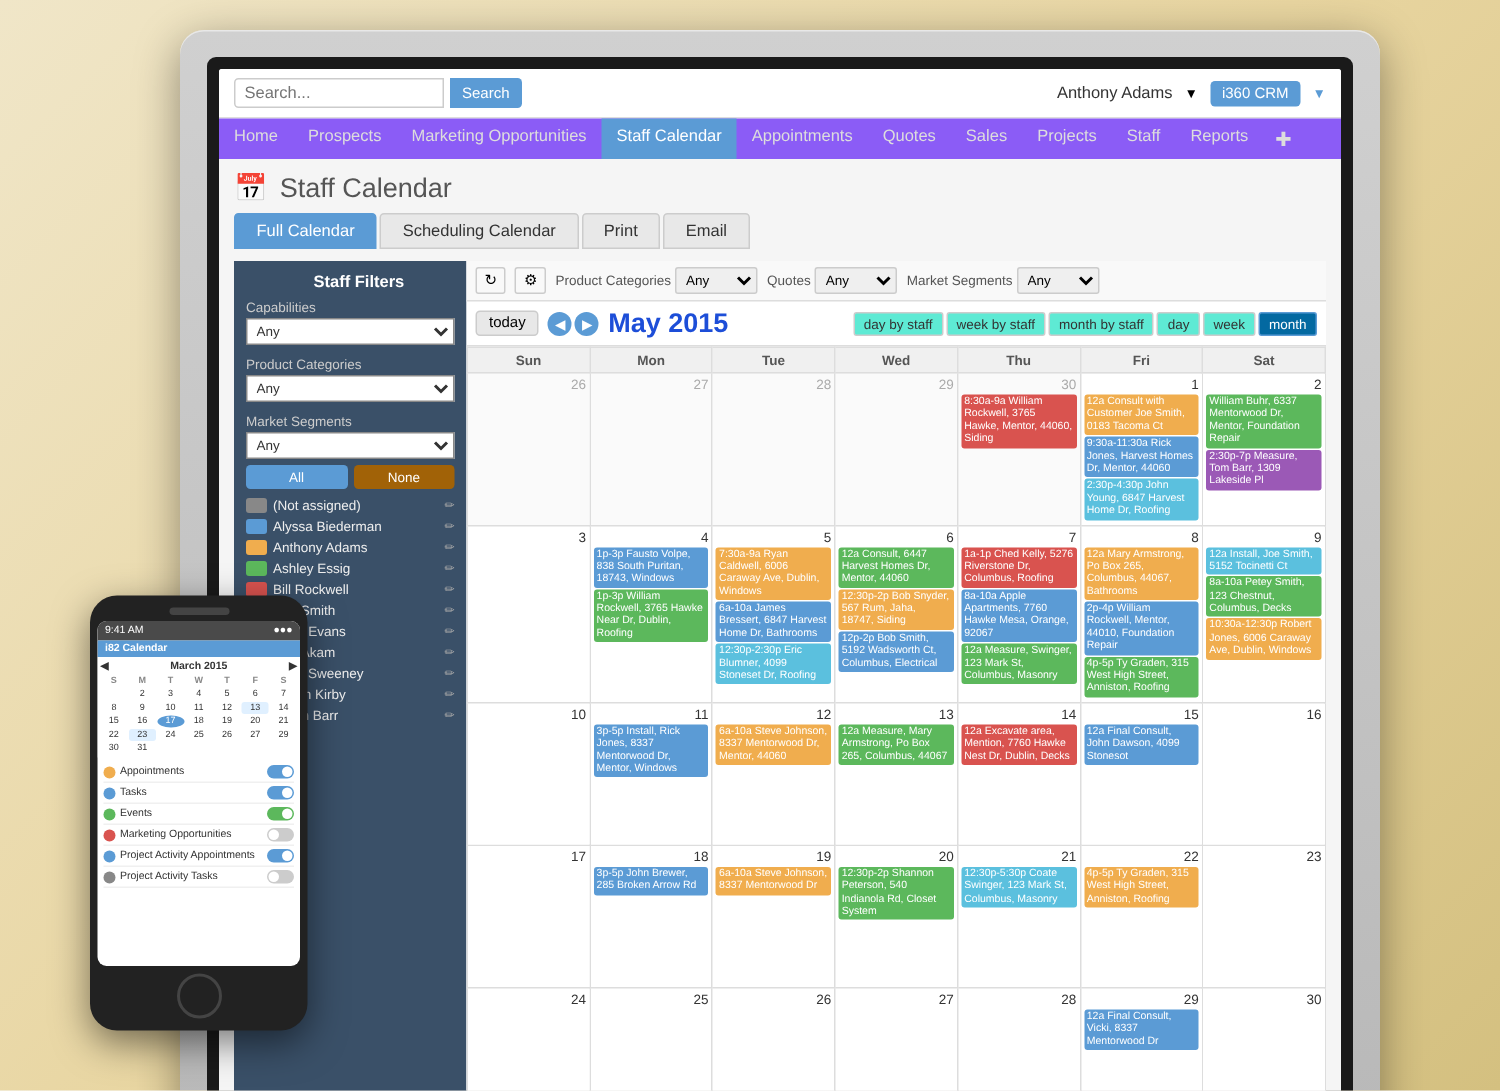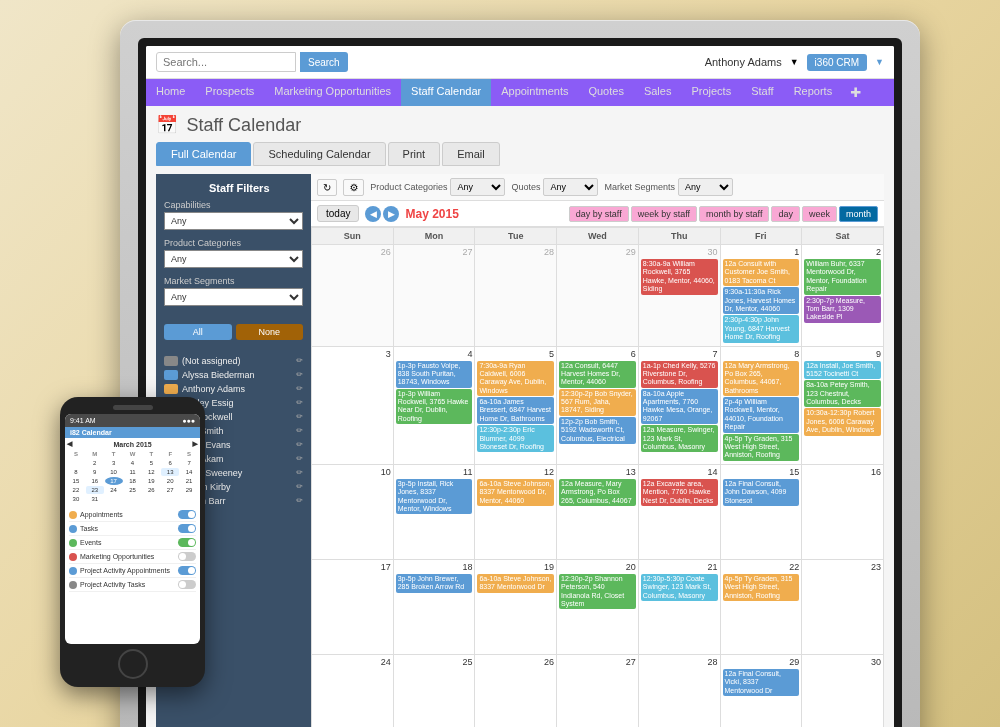--- a/index.html
+++ b/index.html
@@ -212,21 +212,21 @@
       font-size: 9px;
       padding: 2px;
       background: #fff;
       color: #333;
       border: 1px solid #888;
       margin-bottom: 4px;
     }
     .sidebar-btn-row {
       display: flex;
       gap: 4px;
-      margin: 14px 0;
+      margin: 0 0;
     }
     .sidebar-btn {
       flex: 1;
       padding: 3px 0;
       font-size: 9px;
       text-align: center;
       border-radius: 3px;
       cursor: pointer;
     }
     .sidebar-btn.all { background: #5b9bd5; color: white; border: none; }
@@ -312,31 +312,31 @@
       border-radius: 50%;
       width: 16px;
       height: 16px;
       font-size: 9px;
       cursor: pointer;
       display: flex;
       align-items: center;
       justify-content: center;
     }
     .cal-month-title {
-      font-size: 12px;
+      font-size: 18px;
       font-weight: bold;
-      color: #ef4444;
+      color: #1d4ed8;
     }
     .view-buttons {
       margin-left: auto;
       display: flex;
       gap: 2px;
     }
     .view-btn {
-      background: #f9a8d4;
+      background: #5eead4;
       border: 1px solid #ccc;
       border-radius: 2px;
       padding: 2px 6px;
       font-size: 9px;
       cursor: pointer;
       color: #333;
     }
     .view-btn.active {
       background: #0369a1;
       color: white;

